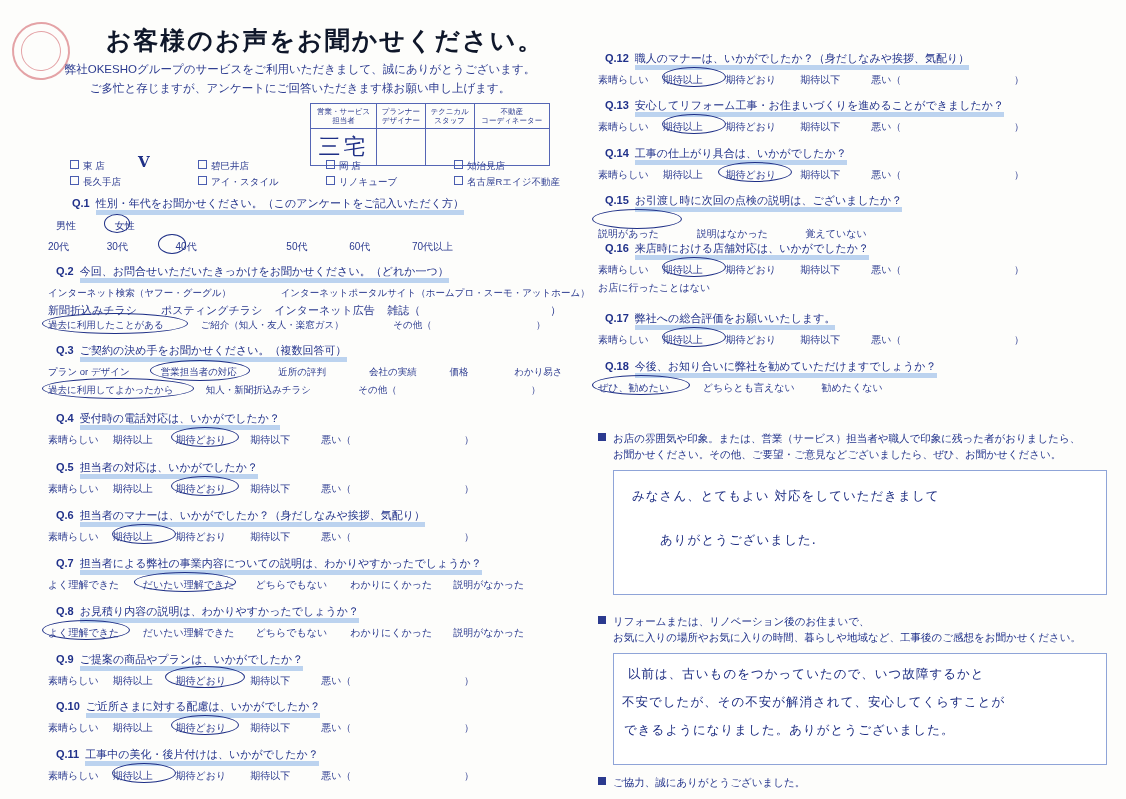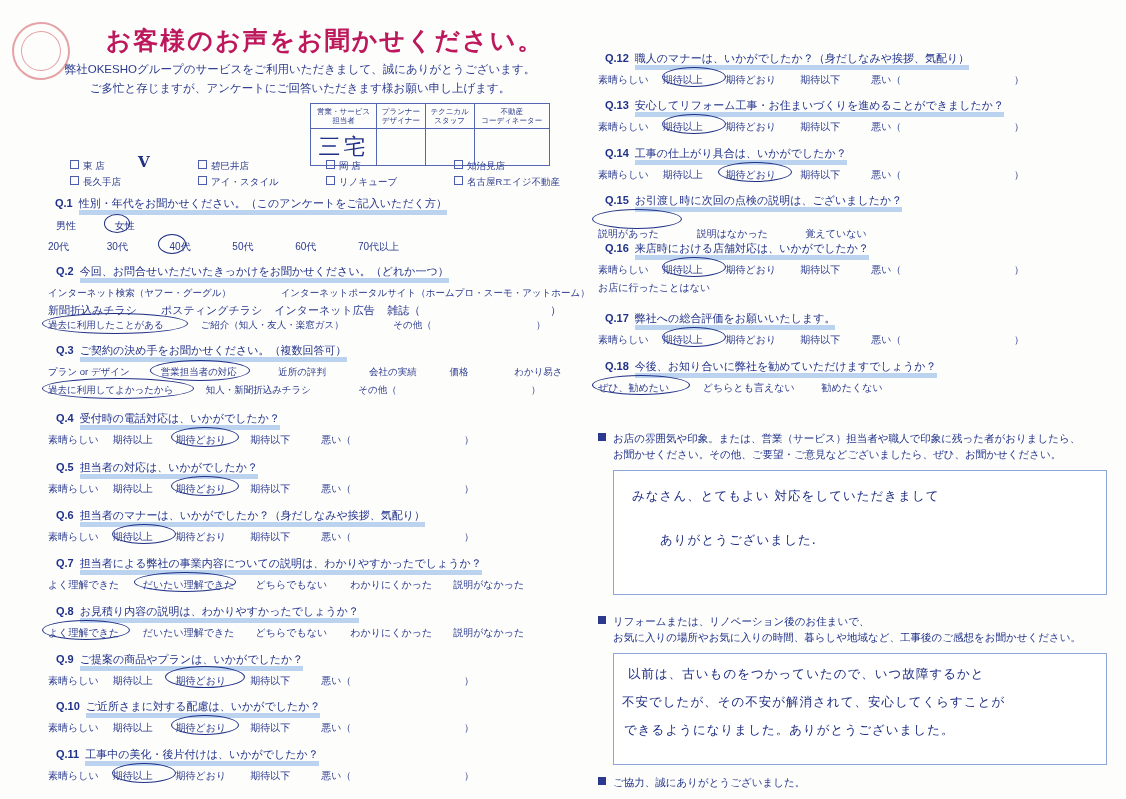--- a/index.html
+++ b/index.html
@@ -49,21 +49,21 @@
     border-radius: 50%;
   }
   .title {
     position: absolute;
     left: 90px; top: 24px;
     width: 470px;
     text-align: center;
     font-size: 25px;
     font-weight: bold;
     letter-spacing: 2px;
-    color: #be185d;
+    color: #0f172a;
   }
   .lead {
     position: absolute;
     left: 40px; top: 60px;
     width: 520px;
     text-align: center;
     font-size: 11.5px;
     line-height: 1.65;
     color: #2b3a8f;
   }
@@ -234,33 +234,33 @@
       </div>
       <div class="row">
         <span class="cb"><i class="box"></i><span>長久手店</span></span>
         <span class="cb"><i class="box"></i><span>アイ・スタイル</span></span>
         <span class="cb"><i class="box"></i><span>リノキューブ</span></span>
         <span class="cb w150"><i class="box"></i><span>名古屋Rエイジ不動産</span></span>
       </div>
     </div>
     <div class="checkmark">V</div>
 
-    <div class="q" style="left:55px; top:197px;">
+    <div class="q" style="left:72px; top:197px;">
       <span class="qnum">Q.1</span><span class="qtext">性別・年代をお聞かせください。（このアンケートをご記入いただく方）</span>
     </div>
     <div class="opts" style="left:56px; top:219px;">
       <span class="o" style="width:56px;">男性</span>
       <span class="o">女性</span>
     </div>
     <div class="circ" style="left:104px; top:214px; width:24px; height:17px;"></div>
     <div class="opts" style="left:48px; top:240px;">
       <span class="o" style="width:56px;">20代</span>
       <span class="o" style="width:60px;">30代</span>
-      <span class="o" style="width:60px;">40代</span>
-      <span class="o" style="width:60px;">50代</span>
+      <span class="o" style="width:60px;margin-left:6px;">40代</span>
+      <span class="o" style="width:60px;margin-left:48px;">50代</span>
       <span class="o" style="width:60px;">60代</span>
       <span class="o">70代以上</span>
     </div>
     <div class="circ" style="left:158px; top:234px; width:26px; height:18px;"></div>
 
     <div class="q" style="left:56px; top:265px;">
       <span class="qnum">Q.2</span><span class="qtext">今回、お問合せいただいたきっかけをお聞かせください。（どれか一つ）</span>
     </div>
     <div class="opts" style="left:48px; top:287px; font-size:9.5px;">
       <span class="o" style="width:230px;">インターネット検索（ヤフー・グーグル）</span>

